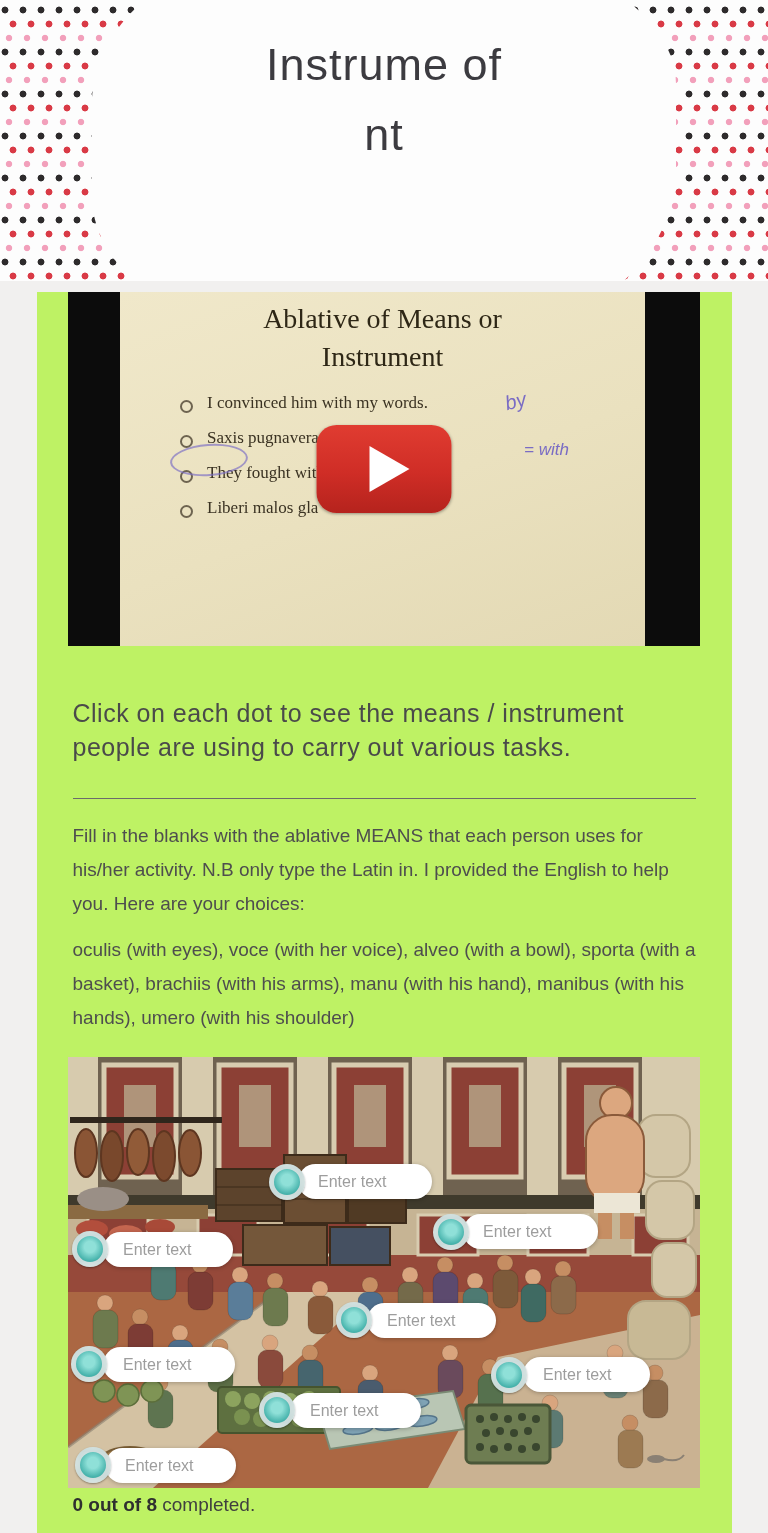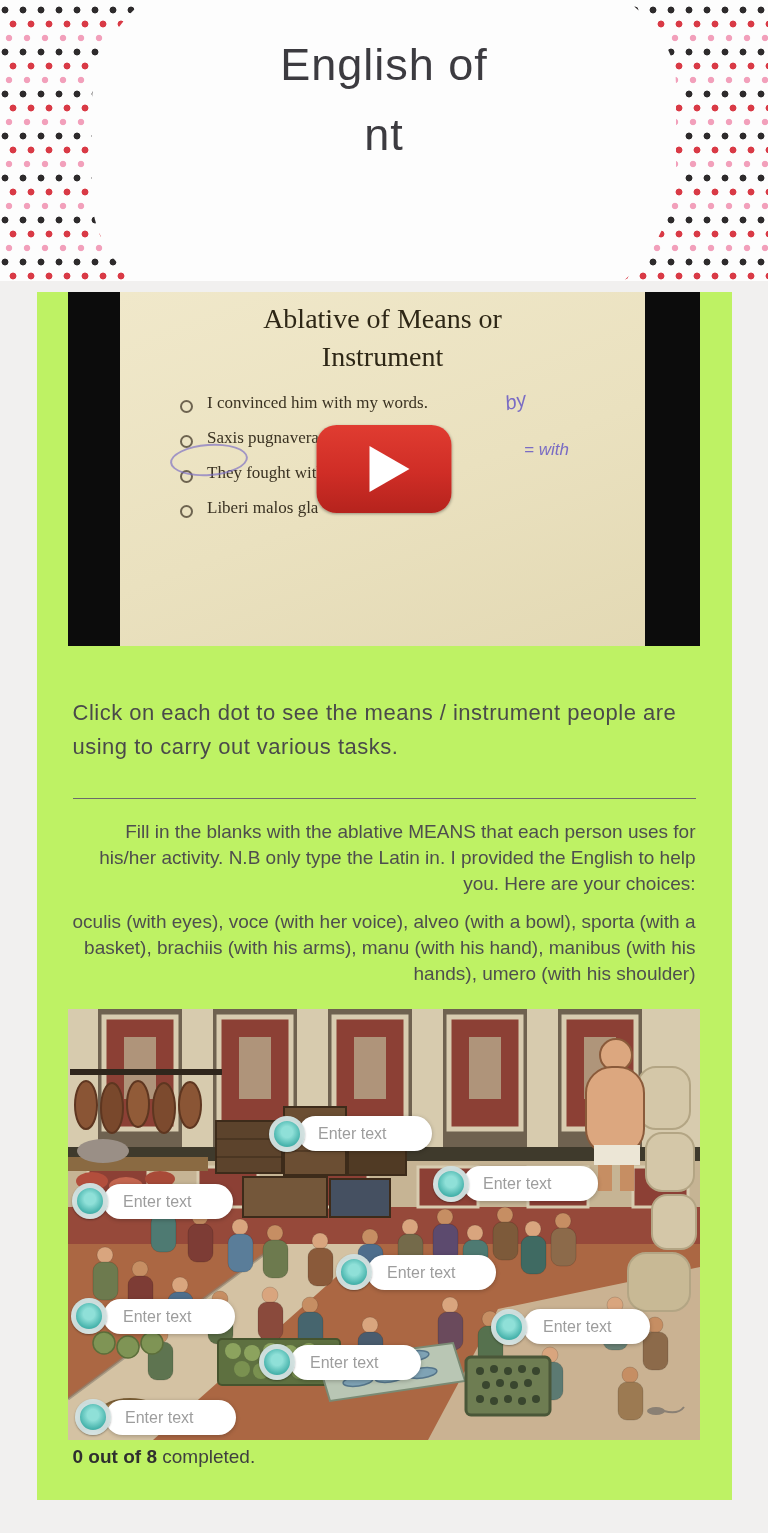--- a/index.html
+++ b/index.html
@@ -73,25 +73,25 @@
     display:flex;align-items:center;justify-content:center;
     box-shadow:0 1px 3px rgba(0,0,0,.35);cursor:pointer;z-index:4;
   }
   .play-tri{
     width:0;height:0;margin-left:10px;
     border-top:23px solid transparent;border-bottom:23px solid transparent;
     border-left:40px solid #fff;
   }
   
   .instruction{
-    margin:50px 36px 0;font-size:22px;line-height:34px;
+    margin:50px 36px 0;font-size:25px;line-height:34px;
     color:#4a4a4a;letter-spacing:.5px;
   }
   .divider{margin:34px 36px 0;border:none;border-top:1px solid #6b6b6b;}
-  .para{margin:20px 36px 0;font-size:19px;line-height:26px;color:#4e4e4e;text-align:right;}
+  .para{margin:20px 36px 0;font-size:19px;line-height:34px;color:#4e4e4e;}
   .para + .para{margin-top:12px;}
   
   .scene{
     position:relative;width:632px;height:431px;margin:22px auto 0;
     overflow:hidden;background:#c7b697;
   }
   .scene svg{display:block;}
   .hotspot-dot{
     position:absolute;width:26px;height:26px;border-radius:50%;
     background:radial-gradient(circle at 50% 42%, #8fe0d8 0 28%, #47b3ac 70%, #3a9a93 100%);
@@ -111,21 +111,21 @@
   .hotspot-box input::placeholder{color:#9d9d9d;}
   .progress{margin:6px 36px 0;font-size:19px;color:#3f3f3f;}
   .progress b{font-weight:700;color:#2f2f2f;}
 </style>
 </head>
 <body>
 
 <div class="header">
   <div class="header-blob"></div>
   <div class="page-title">
-    <div>English of</div>
+    <div>Instrume of</div>
     <div>nt</div>
   </div>
 </div>
 
 <div class="card">
 
   <div class="video">
     <div class="slide">
       <div class="slide-title">
         <div>Ablative of Means or</div>

